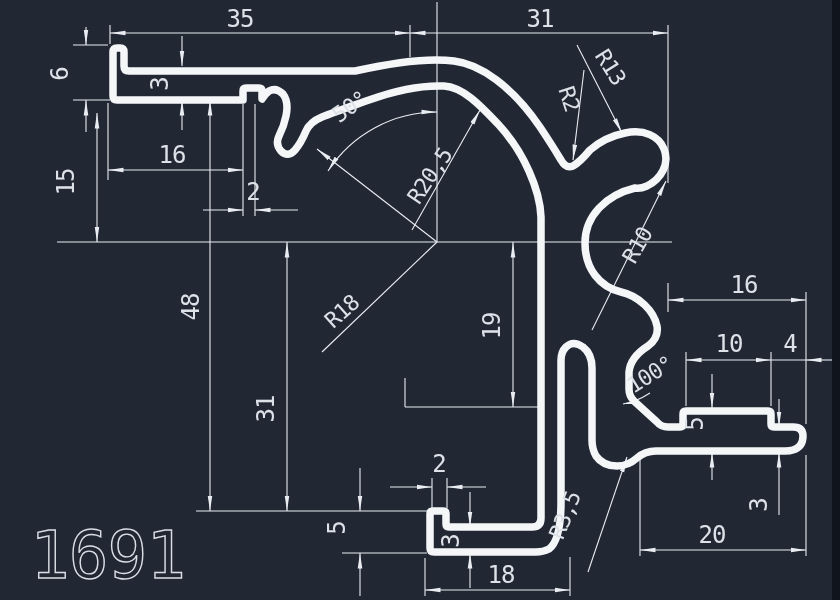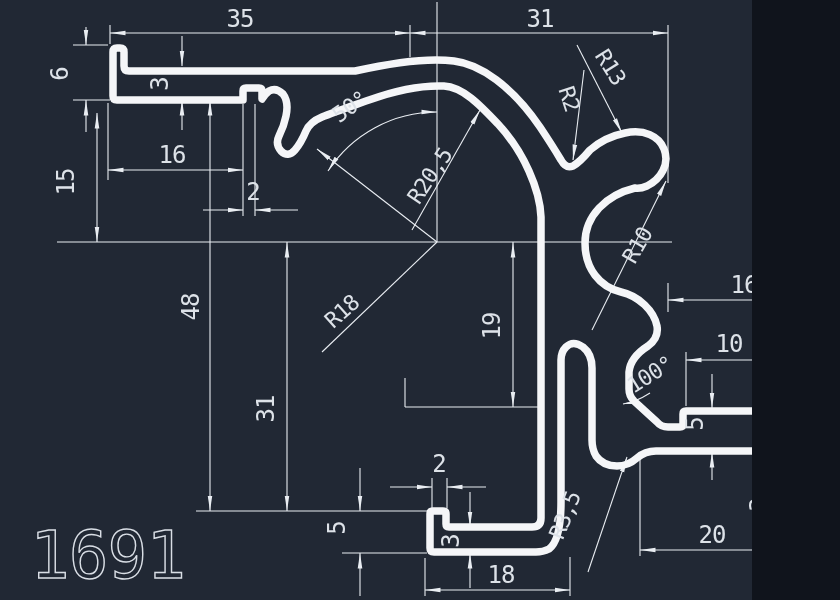--- a/index.html
+++ b/index.html
@@ -1,17 +1,17 @@
 <!DOCTYPE html>
 <html><head>
 <meta charset="utf-8">
 <style>
   html,body{margin:0;padding:0;background:#10141c;}
   .stage{
-    width:752px;height:600px;position:relative;overflow:hidden;
+    width:832px;height:600px;position:relative;overflow:hidden;
     background:#212834;
     font-family:"DejaVu Sans Mono","Liberation Mono",monospace;
   }
   svg{display:block}
   .dim-text{
     font-family:"DejaVu Sans Mono","Liberation Mono",monospace;
     font-size:24px;
     fill:#dde2e8;
     letter-spacing:-1px;
   }

